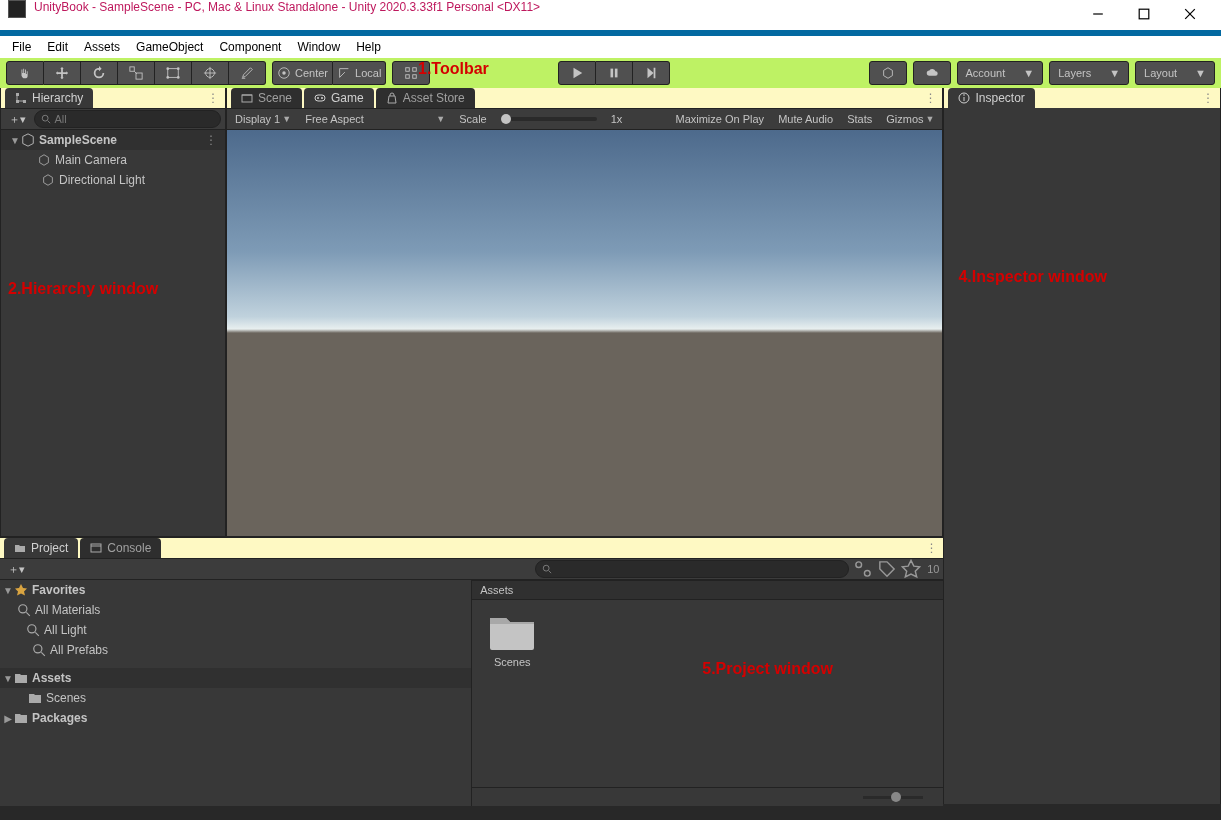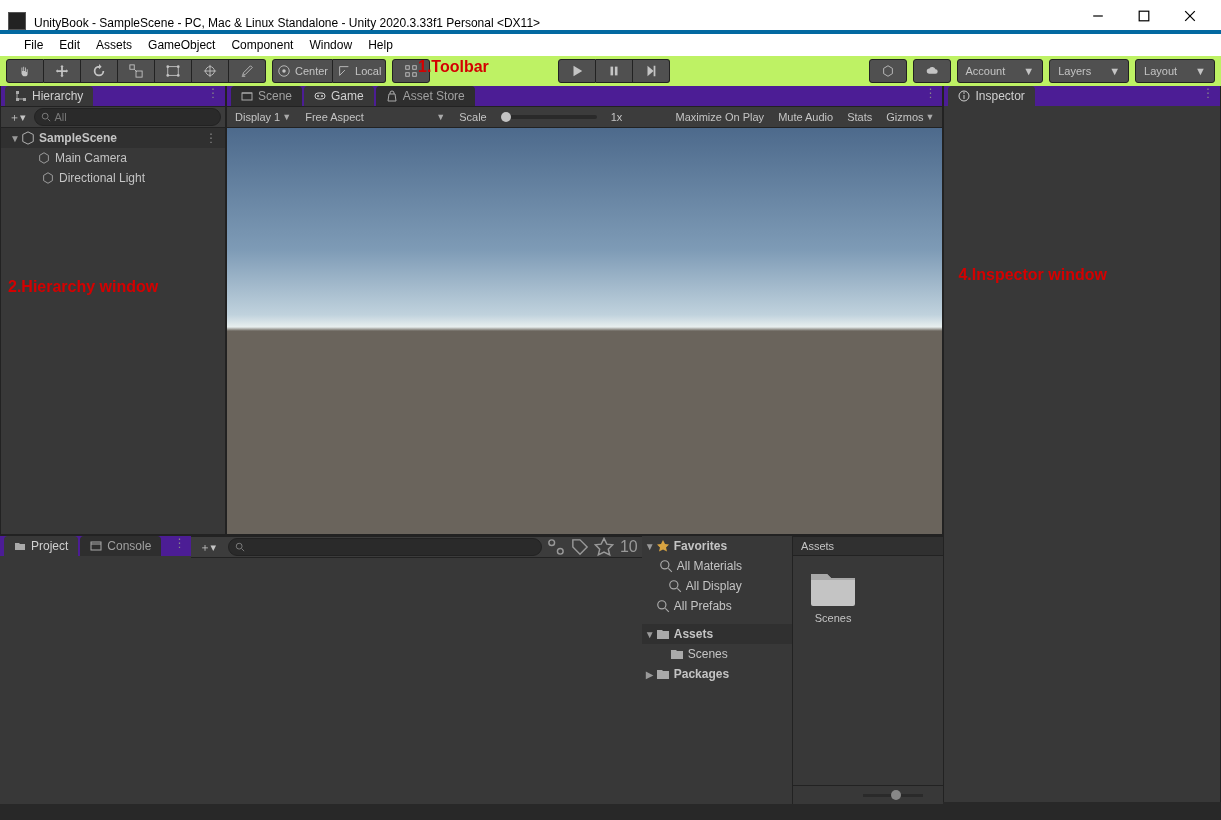--- a/index.html
+++ b/index.html
@@ -1,58 +1,58 @@
 <!DOCTYPE html>
 <html><head>
 <meta charset="utf-8">
 <style>
 html,body{margin:0;padding:0;width:1221px;height:820px;font-family:Arial,Helvetica,sans-serif;font-size:12px;color:#c4c4c4;background:#000;user-select:none;overflow:hidden}
-.titlebar{height:30px;background:#fff;display:flex;align-items:flex-end;padding:0 8px;color:#000000}
+.titlebar{height:30px;background:#fff;display:flex;align-items:flex-start;padding:0 8px;color:#be185d}
 .titlebar .title{flex:1;font-size:12px;}
 .titlebar .logo{width:16px;height:16px;background:#222;margin-right:8px;border:1px solid #555}
 .winbtn{width:46px;height:28px;display:flex;align-items:center;justify-content:center;color:#000}
 .winbtn svg{width:12px;height:12px}
-.menubar{height:22px;background:#fff;display:flex;align-items:stretch;color:#000;padding:0 16px;border-top:4px solid #0369a1;}
+.menubar{height:22px;background:#fff;display:flex;align-items:stretch;color:#000;padding:0 4px;border-top:6px solid #0369a1;}
 .menubar .mitem{padding:0 8px;display:flex;align-items:center}
 .editor{position:relative;height:768px;background:#282828}
 .toolbar{height:30px;background:#bef264;display:flex;align-items:center;position:relative}
 .toolbtn{height:22px;min-width:28px;display:flex;align-items:center;justify-content:center;border:1px solid #222;background:#505050;margin:0;padding:0 4px;font-size:11px;color:#c4c4c4}
 .toolbtn svg{width:14px;height:14px;display:block}
 .toolgroup{display:flex;margin-left:6px}
 .toolgroup .toolbtn{border-radius:0}
 .toolgroup .toolbtn:first-child{border-top-left-radius:3px;border-bottom-left-radius:3px}
 .toolgroup .toolbtn:last-child{border-top-right-radius:3px;border-bottom-right-radius:3px}
 .toolgroup .toolbtn+ .toolbtn{border-left:none}
 .toolbar .spacer{flex:1}
 .drop{height:22px;background:#505050;border:1px solid #222;border-radius:3px;display:flex;align-items:center;padding:0 8px;margin-left:6px;font-size:11px;color:#c4c4c4}
 .drop .dd{margin-left:18px}
 .panes{display:flex;height:738px}
 .col-right{width:276px;display:flex;flex-direction:column}
 .panel{background:#383838;display:flex;flex-direction:column;border-left:1px solid #222;border-right:1px solid #222}
-.tabrow{height:20px;background:#4c1d95;display:flex;align-items:flex-start}
+.tabrow{height:20px;background:#fef9c3;display:flex;align-items:center}
 .tab{height:20px;padding:0 10px;display:flex;align-items:center;gap:5px;font-size:12px;color:#a0a0a0;background:#2e2e2e;border-top-left-radius:4px;border-top-right-radius:4px;margin-right:2px}
 .tab.active{background:#383838;color:#d0d0d0}
 .tab svg{width:12px;height:12px}
 .tabrow .tabspacer{flex:1}
 .tabrow .dock{display:flex;gap:4px;padding:0 6px;color:#888}
 .subbar{height:20px;background:#3c3c3c;border-top:1px solid #222;border-bottom:1px solid #222;display:flex;align-items:center;padding:0 4px;gap:4px;font-size:11px}
 .search{background:#2a2a2a;border:1px solid #222;border-radius:10px;height:16px;flex:1;display:flex;align-items:center;padding:0 6px;color:#888}
 .tree{flex:1;background:#383838;overflow:hidden;font-size:12px}
 .treeitem{display:flex;align-items:center;height:16px;padding:2px 4px;color:#c4c4c4}
 .treeitem .fold{width:12px;text-align:center;color:#999;font-size:10px}
 .treeitem svg{width:14px;height:14px;margin-right:4px}
 .scenehead{background:#303030}
 .gameview{flex:1;position:relative;background:linear-gradient(#4d6a8c 0%,#7e9bb6 30%,#c0d2dd 46%,#e8efef 49%,#6a645c 50%,#6a645c 100%)}
 .gamebar{height:20px;background:#3c3c3c;border-top:1px solid #222;border-bottom:1px solid #222;display:flex;align-items:center;font-size:11px;gap:2px;padding:0 2px}
 .gamebar .cell{padding:0 6px;display:flex;align-items:center;color:#c4c4c4}
 .gamebar .dd{font-size:9px;color:#aaa;margin-left:2px}
 .scale-track{width:96px;height:4px;background:#2a2a2a;border-radius:2px;margin:0 6px;position:relative}
 .scale-knob{width:10px;height:10px;border-radius:50%;background:#c4c4c4;position:absolute;top:-3px;left:0}
 .inspector-body{flex:1;background:#383838}
-.bottom{height:268px;display:flex;flex-direction:row;border-top:2px solid #222;background:#383838}
+.bottom{height:268px;display:flex;flex-direction:column;border-top:2px solid #222;background:#383838}
 .split{display:flex;flex:1;overflow:hidden}
 .proj-left{width:184px;display:flex;flex-direction:column;border-right:1px solid #222}
 .proj-right{flex:1;display:flex;flex-direction:column}
 .breadcrumb{height:18px;background:#303030;border-top:1px solid #222;border-bottom:1px solid #222;display:flex;align-items:center;padding:0 8px;font-size:11px;color:#c4c4c4}
 .asset-grid{flex:1;background:#383838;padding:10px;position:relative}
 .folder{width:60px;text-align:center;color:#c4c4c4}
 .folder .ficon{width:48px;height:40px;margin:0 auto 6px}
 .annot{position:absolute;color:#d40000;font-weight:bold;font-size:16px;pointer-events:none;font-family:Arial}
 .iconbtn{width:20px;display:flex;justify-content:center;align-items:center;color:#999}
 .slider-footer{height:18px;background:#383838;border-top:1px solid #222;display:flex;align-items:center;justify-content:flex-end;padding-right:20px}
@@ -395,21 +395,21 @@
       <div class="iconbtn">
               <svg viewBox="0 0 14 14">
                 <path d="M7 1l2 4 4 .5-3 3 1 4-4-2-4 2 1-4-3-3 4-.5z" fill="none" stroke="#999"></path>
               </svg>
             </div>
       <div class="iconbtn" style="width:auto;gap:2px">
         <svg viewBox="0 0 14 14">
                 <path d="M1 7s2-4 6-4 6 4 6 4-2 4-6 4-6-4-6-4z" fill="none" stroke="#999"></path>
                 <line x1="2" y1="12" x2="12" y2="2" stroke="#999"></line>
               </svg>
-        <span style="font-size:16px">10</span>
+        <span style="font-size:11px">10</span>
       </div>
     </div>
     <div class="split">
       <div class="proj-left tree">
         <div class="treeitem" style="padding-left:2px">
           <span class="fold">▼</span>
           <svg viewBox="0 0 14 14">
                   <path d="M7 1l2 4 4 .5-3 3 1 4-4-2-4 2 1-4-3-3 4-.5z" fill="#d9a441"></path>
                 </svg>
           <span style="font-weight:bold">Favorites</span>
@@ -419,23 +419,23 @@
                   <circle cx="5" cy="5" r="3.5" fill="none" stroke="#aaa"></circle>
                   <line x1="8" y1="8" x2="11" y2="11" stroke="#aaa"></line>
                 </svg>
           <span>All Materials</span>
         </div>
         <div class="treeitem" style="padding-left:26px">
           <svg viewBox="0 0 12 12">
                   <circle cx="5" cy="5" r="3.5" fill="none" stroke="#aaa"></circle>
                   <line x1="8" y1="8" x2="11" y2="11" stroke="#aaa"></line>
                 </svg>
-          <span>All Display</span>
-        </div>
-        <div class="treeitem" style="padding-left:14px">
+          <span>All Light</span>
+        </div>
+        <div class="treeitem" style="padding-left:32px">
           <svg viewBox="0 0 12 12">
                   <circle cx="5" cy="5" r="3.5" fill="none" stroke="#aaa"></circle>
                   <line x1="8" y1="8" x2="11" y2="11" stroke="#aaa"></line>
                 </svg>
           <span>All Prefabs</span>
         </div>
         <div style="height:8px"></div>
         <div class="treeitem" style="padding-left:2px;background:#303030">
           <span class="fold">▼</span>
           <svg viewBox="0 0 14 14">

